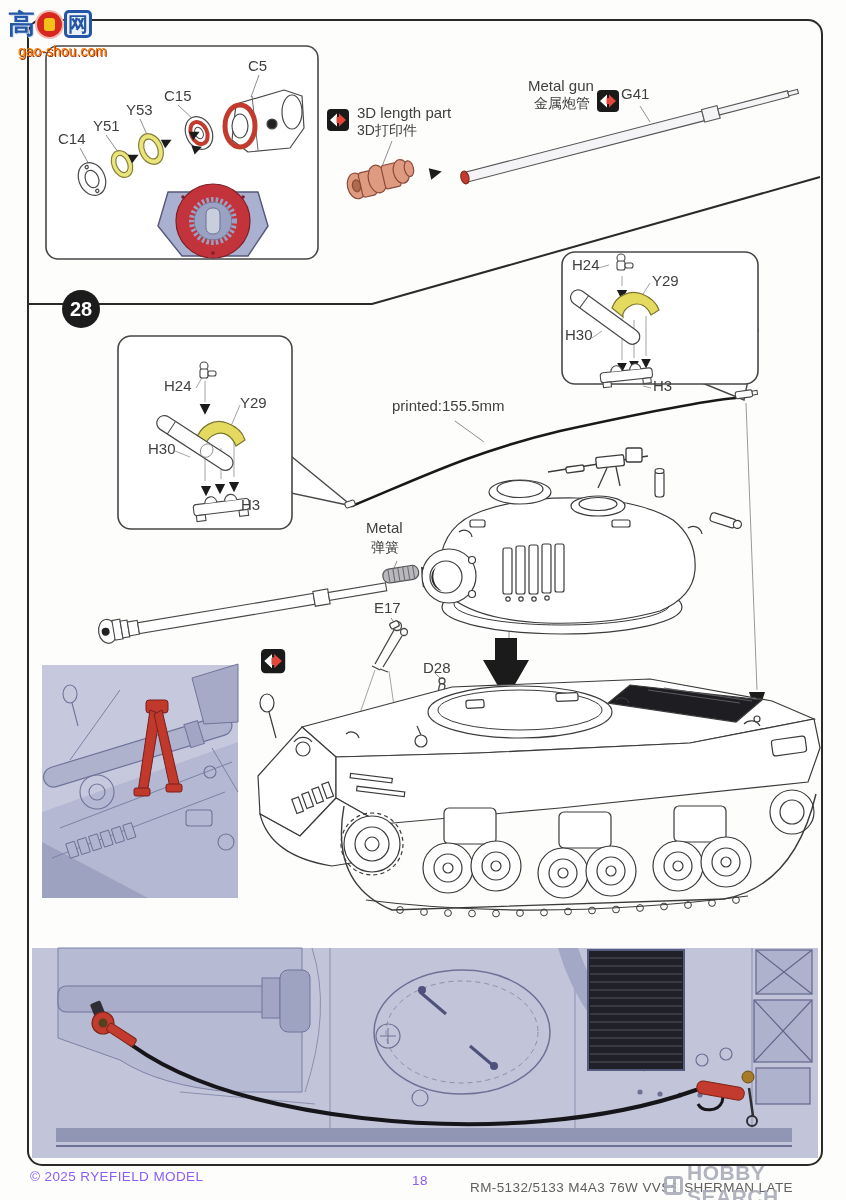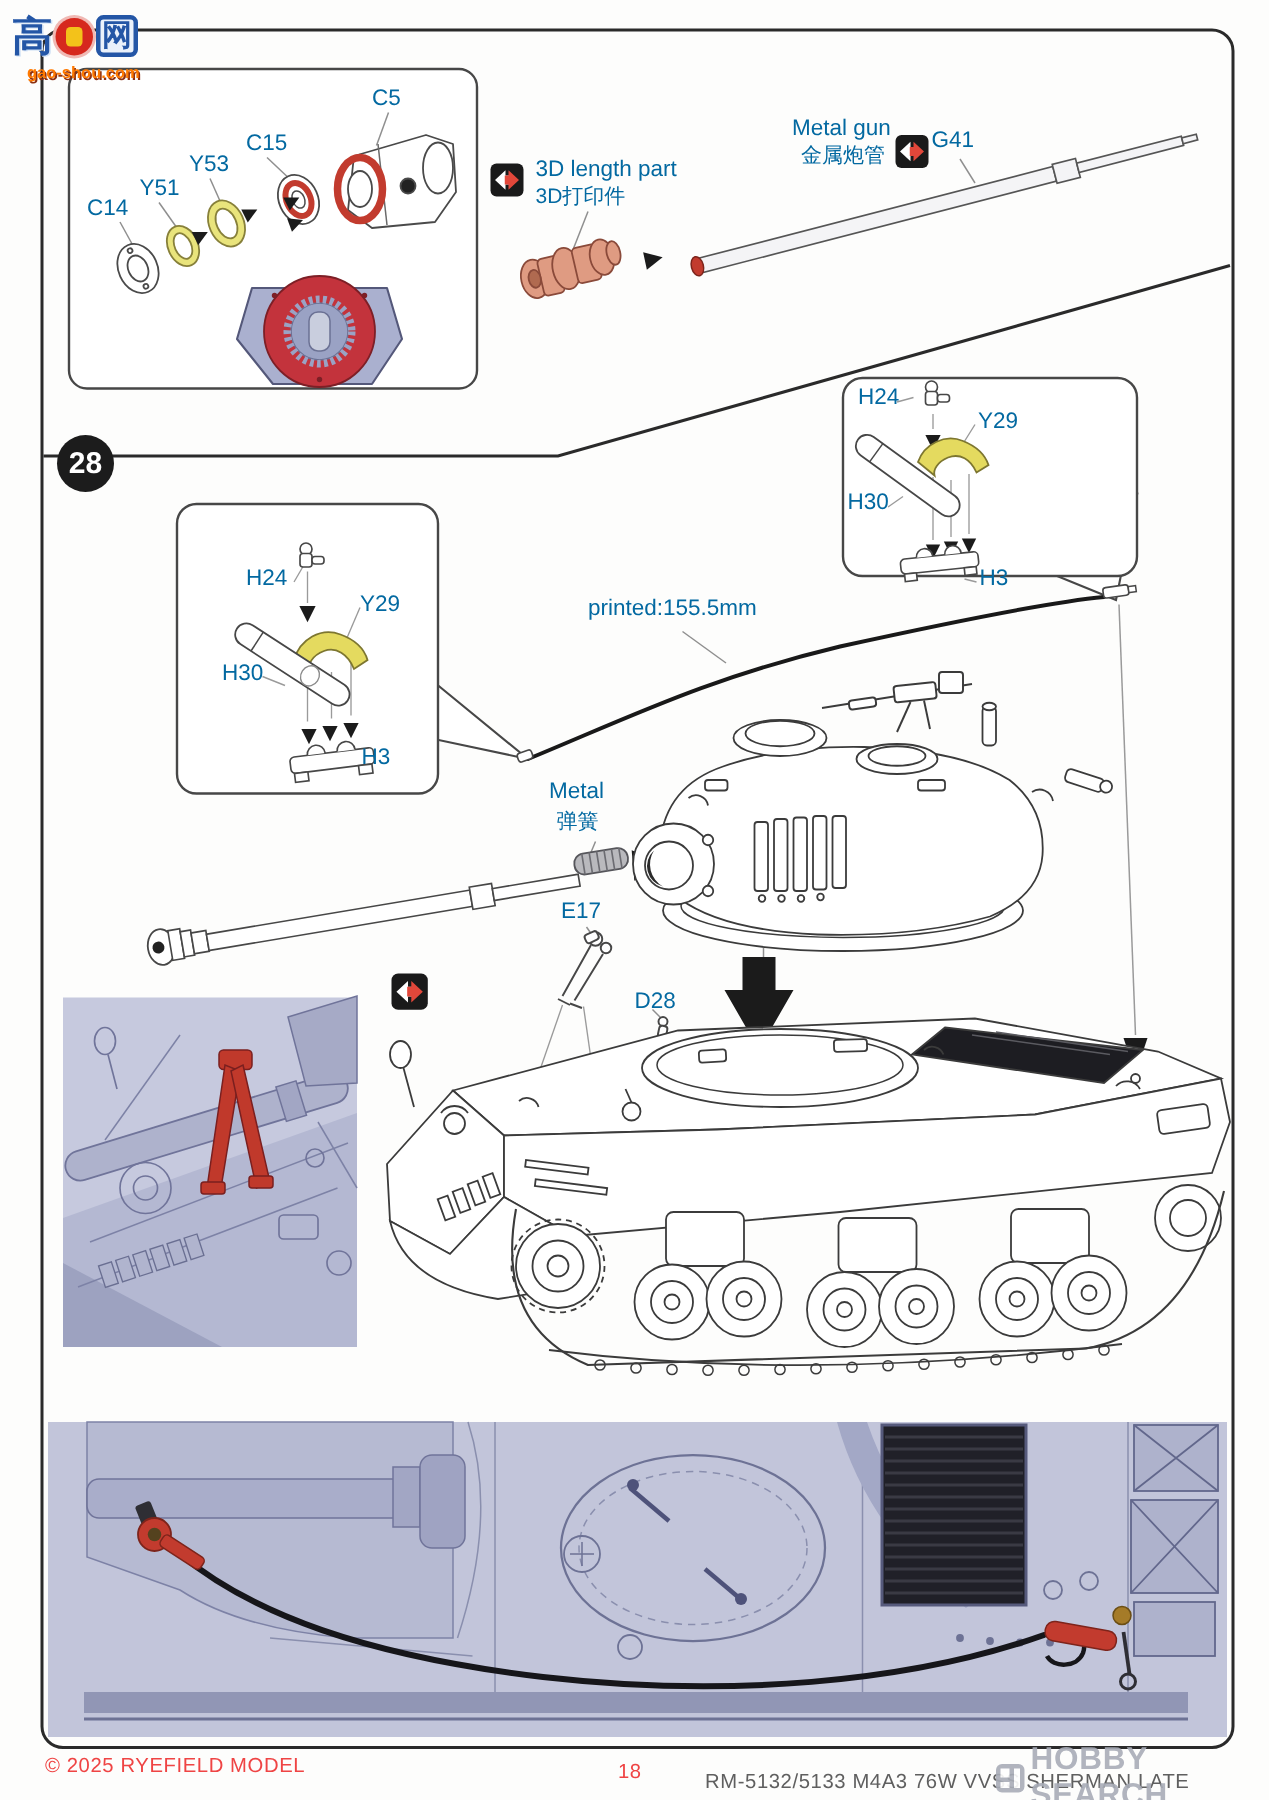--- a/index.html
+++ b/index.html
@@ -1,42 +1,42 @@
 <!DOCTYPE html>
 <html><head>
 <meta charset="utf-8">
 <style>
   html,body{margin:0;padding:0;background:#f4f4f2;}
   body{width:846px;height:1200px;position:relative;overflow:hidden;
        font-family:"Liberation Sans",sans-serif;}
   .page{position:absolute;left:0;top:0;width:846px;height:1200px;background:#fdfdfc;}
   svg.art{position:absolute;left:0;top:0;}
-  .label{position:absolute;font-size:15px;line-height:1.05;color:#0369a1;white-space:nowrap;}
+  .label{position:absolute;font-size:15px;line-height:1.05;color:#404040;white-space:nowrap;}
   .label.cn{font-size:14px;}
   .step-circle{position:absolute;width:38px;height:38px;border-radius:50%;background:#1c1c1c;
-       color:#fff;font-size:20px;font-weight:bold;text-align:center;line-height:38px;}
+       color:#fff;font-size:20px;font-weight:bold;text-align:center;line-height:38px;margin-left:24px;}
   
-  .foot{position:absolute;color:#ef4444;font-size:13.5px;letter-spacing:.4px;}
+  .foot{position:absolute;color:#8b5cf6;font-size:13.5px;letter-spacing:.4px;}
   .foot.kit{color:#5f5f5f;}
   .hobby{position:absolute;display:flex;align-items:center;gap:4px;color:#a9adb8;
        font-size:21px;font-weight:bold;letter-spacing:.5px;opacity:.9;}
   .hobby .win{width:19px;height:19px;border-radius:4px;background:#a9adb8;position:relative;flex:none;}
   .hobby .win i{position:absolute;left:3px;top:3px;width:6px;height:6px;background:#fff;}
   .hobby .win em{position:absolute;right:3px;top:3px;width:4px;height:13px;background:#fff;}
   .hobby .win u{position:absolute;left:3px;bottom:3px;width:6px;height:4px;background:#fff;}
   
   .gs{position:absolute;left:8px;top:6px;width:110px;}
   .gs .row{display:flex;align-items:center;gap:2px;}
   .gs .han{font-size:27px;font-weight:900;color:#2456a6;text-shadow:1px 1px 0 #cfe0f5;}
   .gs .wang{font-size:20px;font-weight:900;color:#2456a6;border:3px solid #2456a6;
        border-radius:5px;padding:0 1px;line-height:22px;background:#eaf1fb;}
   .gs .gear{width:25px;height:25px;border-radius:50%;background:#d6281e;position:relative;flex:none;
        box-shadow:0 0 0 2px #f0b9b4;}
   .gs .gear b{position:absolute;left:7px;top:6px;width:11px;height:13px;background:#f3c21a;border-radius:3px;}
-  .gs .dom{margin:1px 0 0 10px;font-size:11px;font-weight:bold;color:#ff7900;text-shadow:1px 1px 0 #8c2f10;}
+  .gs .dom{margin:1px 0 0 10px;font-size:14px;font-weight:normal;color:#ff7900;text-shadow:1px 1px 0 #8c2f10;}
 </style>
 </head>
 <body>
 
 <div class="page">
 
 <svg class="art" width="846" height="1200" viewBox="0 0 846 1200">
   <defs>
     <g id="dbl">
       <rect width="22" height="22" rx="4" fill="#1a1a1a"></rect>

